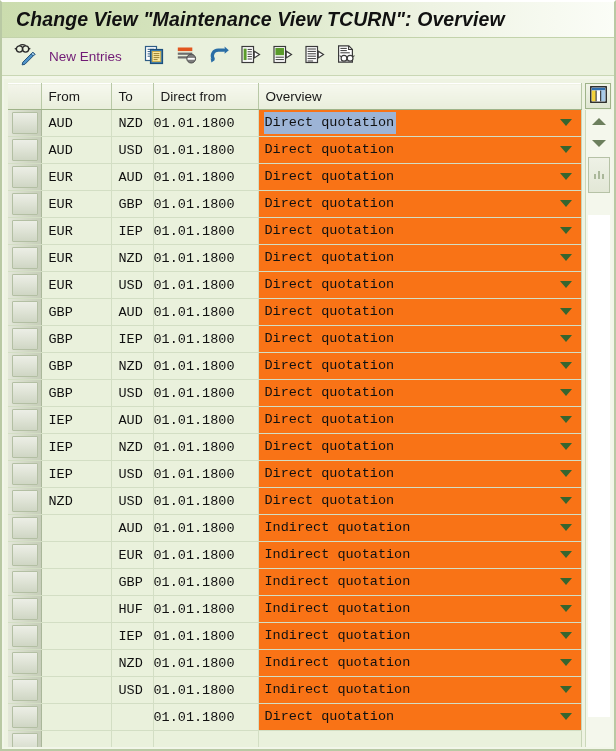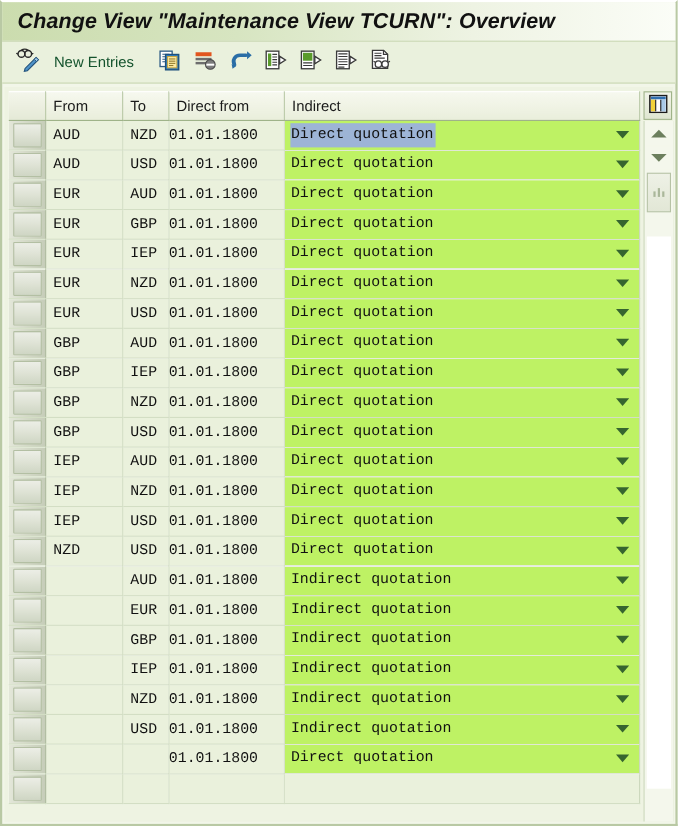--- a/index.html
+++ b/index.html
@@ -44,21 +44,21 @@
     border-bottom:1px solid #c9d7b4;
     display:flex;align-items:center;
     padding:0 6px;
     box-sizing:border-box;
   }
   .tb-btn{
     height:30px;display:flex;align-items:center;
     padding:0 4px;border:1px solid transparent;border-radius:2px;
     cursor:default;
   }
-  .tb-label{font-size:13.5px;color:#14532d;padding:0 6px 0 2px;white-space:nowrap;}
+  .tb-label{font-size:13.5px;color:#701a75;padding:0 6px 0 2px;white-space:nowrap;}
   .ico{display:block;}
   .tb-gap{width:6px;}
 
   
   .gridwrap{
     position:absolute;left:2px;right:2px;top:77px;bottom:2px;
     background:#eef3e2;
     box-sizing:border-box;
     padding:4px 4px 0 4px;
     overflow:hidden;
@@ -113,21 +113,21 @@
     padding:0;
   }
   tbody td.sel-cell .knob{
     margin:2px 3px 2px 4px;height:20px;
     background:linear-gradient(to bottom,#eceee6 0%,#e0e4d7 45%,#cfd6c4 100%);
     border:1px solid #b3bfa3;
     border-radius:1px;
   }
   tbody td.td-valid{text-align:left;padding:0 2px 0 0;}
   tbody td.td-quot{
-    background:#bef264;
+    background:#f97316;
     position:relative;
     padding:0 0 0 5px;
     border-right:1px solid #c7d4b6;
   }
   tbody tr.empty td.td-quot{background:#eaf1dc;}
   .qtext{
     display:inline-block;
     padding:1px 2px 1px 1px;
     line-height:20px;
   }
@@ -314,21 +314,21 @@
           <col class="c-to">
           <col class="c-valid">
           <col class="c-quot">
       </colgroup>
       <thead>
         <tr>
           <th class="sel-head"></th>
           <th>From</th>
           <th>To</th>
           <th>Direct from</th>
-          <th>Indirect</th>
+          <th>Overview</th>
         </tr>
       </thead>
       <tbody id="grid-body">
           <tr>
             <td class="sel-cell">
               <div class="knob"></div>
             </td>
             <td>AUD</td>
             <td>NZD</td>
             <td class="td-valid">01.01.1800</td>
@@ -477,20 +477,29 @@
             <td>EUR</td>
             <td class="td-valid">01.01.1800</td>
             <td class="td-quot"><span class="qtext">Indirect quotation</span><span class="arrow"></span></td>
           </tr>
           <tr>
             <td class="sel-cell">
               <div class="knob"></div>
             </td>
             <td></td>
             <td>GBP</td>
+            <td class="td-valid">01.01.1800</td>
+            <td class="td-quot"><span class="qtext">Indirect quotation</span><span class="arrow"></span></td>
+          </tr>
+          <tr>
+            <td class="sel-cell">
+              <div class="knob"></div>
+            </td>
+            <td></td>
+            <td>HUF</td>
             <td class="td-valid">01.01.1800</td>
             <td class="td-quot"><span class="qtext">Indirect quotation</span><span class="arrow"></span></td>
           </tr>
           <tr>
             <td class="sel-cell">
               <div class="knob"></div>
             </td>
             <td></td>
             <td>IEP</td>
             <td class="td-valid">01.01.1800</td>

